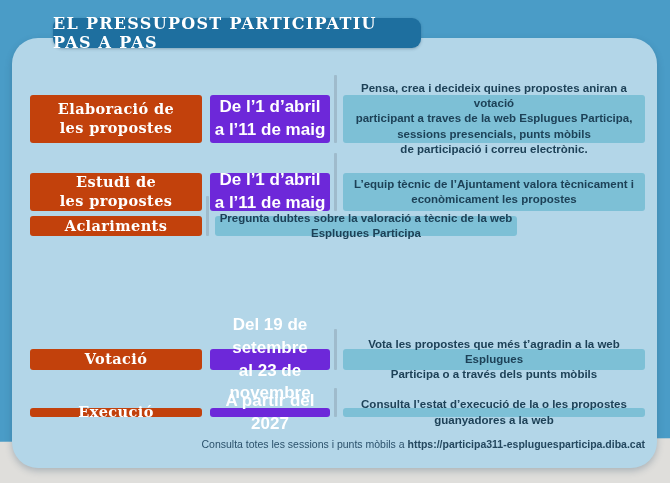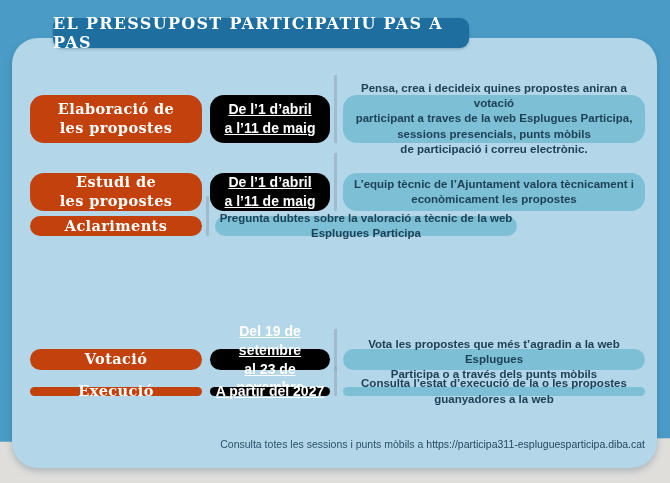--- a/index.html
+++ b/index.html
@@ -22,21 +22,21 @@
     position:absolute;
     left:12px;top:38px;
     width:645px;height:430px;
     background:#b3d6e8;
     border-radius:26px;
     box-shadow:0 3px 7px rgba(40,70,95,0.28);
   }
   .title-badge{
     position:absolute;
     left:53px;top:18px;
-    width:416px;height:30px;
+    width:368px;height:30px;
     background:#1e6f9f;
     border-radius:9px;
     display:flex;align-items:center;justify-content:center;
     color:#ffffff;
     font-family:"DejaVu Serif", serif;
     font-weight:bold;
     font-size:16px;
     letter-spacing:1.3px;
     z-index:3;
     box-shadow:0 1px 3px rgba(20,50,75,0.3);
@@ -45,47 +45,46 @@
     position:absolute;
     left:30px;width:615px;
     display:flex;align-items:stretch;
     z-index:2;
   }
   .r1{top:75px;height:68px}
   .r2{top:153px;height:58px}
   .r3{top:196px;height:40px}
   .r4{top:261px;height:52px}
   .r5{top:329px;height:41px}
-  .r6{top:367px;height:29px}
+  .r6{top:388px;height:29px}
   .cell{
     display:flex;align-items:center;justify-content:center;
     text-align:center;
-    border-radius:14px;
+    border-radius:3px;
     white-space:pre-line;
     margin-top:20px;
   }
   .cell-label{
     width:172px;
     background:#c2410c;
     color:#ffffff;
     font-family:"DejaVu Serif", serif;
     font-weight:bold;
     font-size:14.5px;
     line-height:1.3;
     letter-spacing:0.4px;
   }
   .cell-date{
     width:120px;
     margin-left:8px;
-    background:#000000;
+    background:#6d28d9;
     color:#ffffff;
     font-weight:bold;
-    font-size:14px;
+    font-size:17px;
     line-height:1.35;
-    text-decoration:underline;
   }
   .divider{
     width:3px;
     margin-left:4px;
     background:#8ea6b5;
     opacity:0.55;
     border-radius:1px;
   }
   .cell-desc{
     width:302px;
@@ -97,21 +96,21 @@
     line-height:1.32;
   }
   .footer{
     position:absolute;
     right:25px;top:438px;
     z-index:2;
     font-size:10.5px;
     color:#2b516b;
     text-align:right;
   }
-  .footer b{font-weight:normal;color:#24485f;}
+  .footer b{font-weight:bold;color:#24485f;}
 </style>
 </head>
 <body>
 
 <div class="stage">
   <div class="blue-sheet"></div>
   <div class="card"></div>
 
   <div class="title-badge">
     <span>EL PRESSUPOST PARTICIPATIU PAS A PAS</span>

